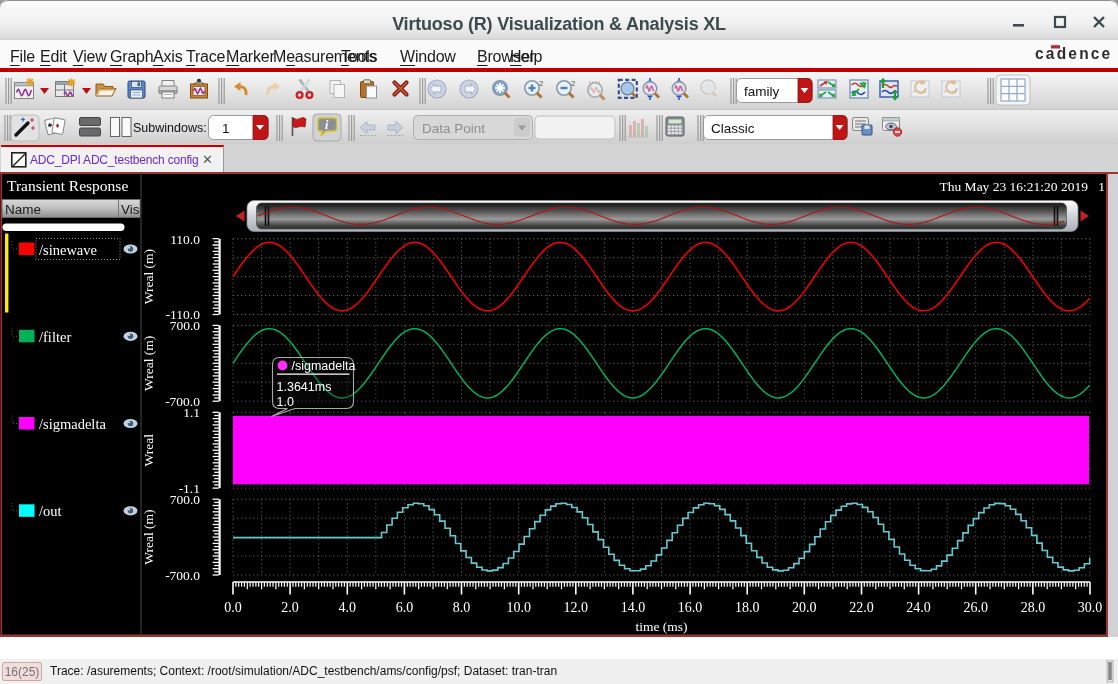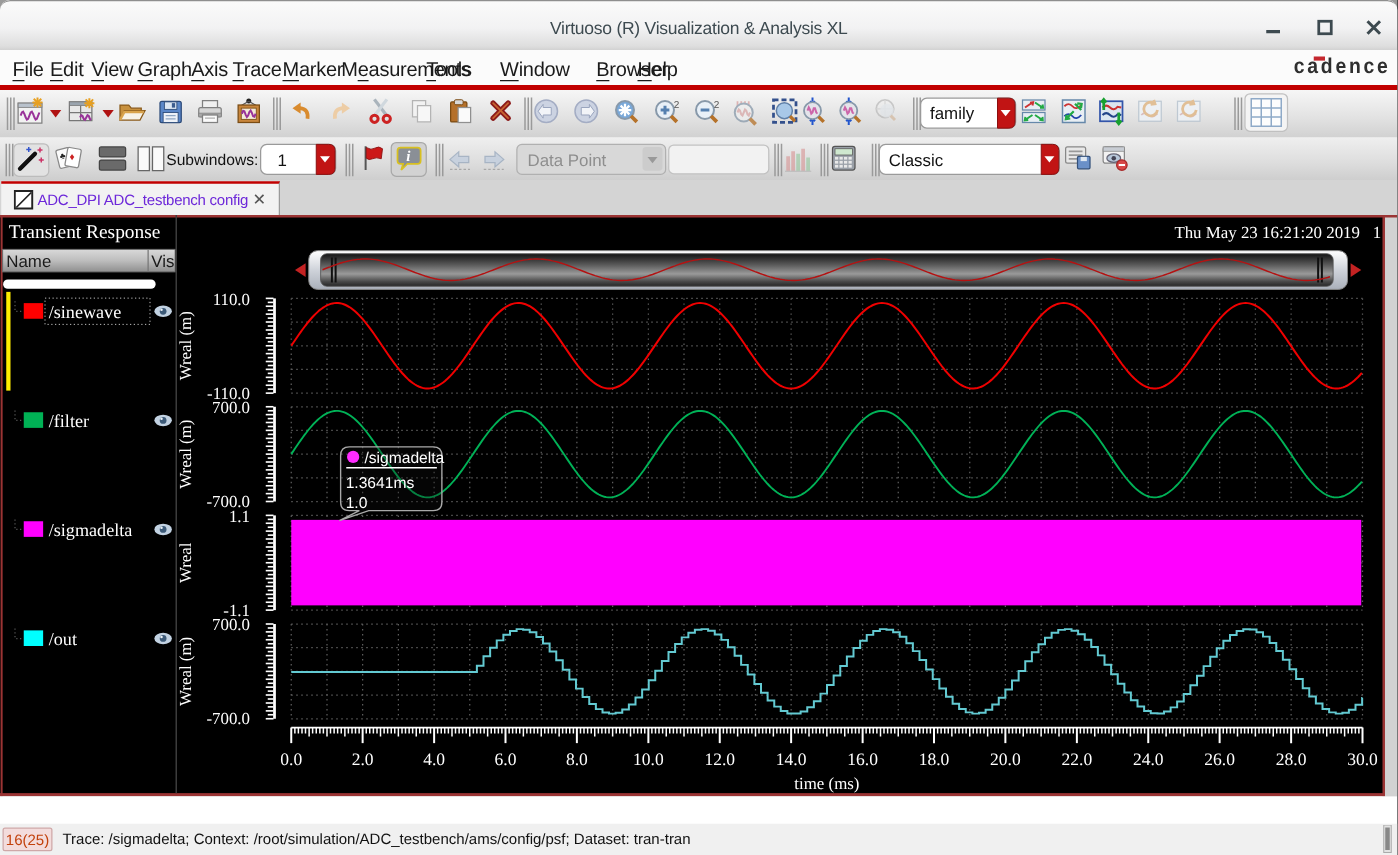--- a/index.html
+++ b/index.html
@@ -1,39 +1,39 @@
 <!DOCTYPE html>
 <html><head><meta charset="utf-8"><style>
 * { margin:0; padding:0; box-sizing:border-box; }
 body { width:1118px; height:684px; background:#9a9a9a; font-family:"Liberation Sans",sans-serif; position:relative; overflow:hidden; }
 #win { position:absolute; left:0; top:0; width:1118px; height:684px; background:#fff; border-radius:8px 8px 0 0; overflow:hidden; }
 #titlebar { position:absolute; left:0; top:0; width:1118px; height:40px;
   background:linear-gradient(#fafafa,#f2f2f3 55%,#dedede 92%,#d2d2d2);
   border-top:1px solid #8e8e8e; border-radius:8px 8px 0 0; }
-#title { position:absolute; top:13px; width:100%; text-align:center; font-size:14px; font-weight:normal; color:#3d4a50; letter-spacing:-0.2px; }
+#title { position:absolute; top:13px; width:100%; text-align:center; font-size:18px; font-weight:bold; color:#3d4a50; letter-spacing:-0.2px; }
 .wbtn { position:absolute; top:14px; }
 #menubar { position:absolute; left:0; top:40px; width:1118px; height:28px; background:#fbfbfb; }
 .mi { position:absolute; top:8px; font-size:16px; letter-spacing:-0.2px; color:#1a1a1a; }
 .mi u { text-decoration-thickness:1px; text-underline-offset:2.5px; }
 #cadence { position:absolute; left:1035px; top:5px; font-family:"Liberation Sans",sans-serif; font-weight:bold; font-size:15.5px; letter-spacing:2.2px; color:#2e2e2e; transform:scaleY(1.1); }
 #cadence .mac { position:absolute; left:15.5px; top:1px; width:9px; height:3px; background:#c4272e; }
 #redline { position:absolute; left:0; top:68px; width:1118px; height:3.5px; background:#c10000; }
 #tb1 { position:absolute; left:0; top:71.5px; width:1118px; height:38.5px;
   background:linear-gradient(#f6f6f6,#e2e2e2 60%,#d2d2d2); border-bottom:1px solid #c6c6c6; }
 #tb2 { position:absolute; left:0; top:110px; width:1118px; height:34px;
   background:linear-gradient(#efefef,#dddddd 60%,#cecece); }
 #tabbar { position:absolute; left:0; top:144px; width:1118px; height:28px; background:#d4d4d4; }
 #tab { position:absolute; left:1px; top:0.5px; width:223px; height:27px; background:#f2f2f2;
   border-top:2.5px solid #c10000; border-right:1px solid #9a9a9a; }
 #tab .txt { position:absolute; left:29px; top:6px; font-size:12px; letter-spacing:-0.2px; color:#6d28d9; }
 #tab .x { position:absolute; left:201px; top:5px; font-size:13px; color:#555; }
 #sb1 { position:absolute; left:0; top:637px; width:1118px; height:22px;
   background:linear-gradient(#ebebeb,#d5d5d5); border-top:1px solid #bbb; font-size:12px; color:#222; }
 #sb2 { position:absolute; left:0; top:659px; width:1118px; height:25px; background:#f0f0f0; font-size:12px; color:#111; }
-#badge { position:absolute; left:2px; top:2.5px; width:40px; height:19px; background:#f3dcdc; border:1px solid #cfa8a8; border-radius:2px; color:#c2410c; text-align:center; line-height:18px; font-size:12px; }
+#badge { position:absolute; left:2px; top:2.5px; width:40px; height:19px; background:#f3dcdc; border:1px solid #cfa8a8; border-radius:2px; color:#737373; text-align:center; line-height:18px; font-size:12px; }
 </style></head>
 <body>
 <div id="win">
   <div id="titlebar">
     <div id="title">Virtuoso (R) Visualization &amp; Analysis XL</div>
     <svg class="wbtn" style="left:1012px" width="14" height="14">
         <rect x="1" y="9" width="11" height="2.6" fill="#3d4a50"></rect>
       </svg>
     <svg class="wbtn" style="left:1053px" width="14" height="14">
         <rect x="2" y="2" width="10" height="10" fill="none" stroke="#3d4a50" stroke-width="2.2"></rect>
@@ -1063,18 +1063,18 @@
 <path d="M233.0,365.6 L381.5,365.6 L381.5,360.5 L386.8,360.5 L386.8,353.0 L392.1,353.0 L392.1,346.2 L397.4,346.2 L397.4,340.3 L402.7,340.3 L402.7,335.8 L408.0,335.8 L408.0,332.7 L413.3,332.7 L413.3,331.3 L418.5,331.3 L418.5,331.7 L423.8,331.7 L423.8,333.8 L429.1,333.8 L429.1,337.6 L434.4,337.6 L434.4,342.7 L439.7,342.7 L439.7,349.1 L445.0,349.1 L445.0,356.2 L450.2,356.2 L450.2,363.8 L455.5,363.8 L455.5,371.5 L460.8,371.5 L460.8,378.9 L466.1,378.9 L466.1,385.5 L471.4,385.5 L471.4,391.1 L476.7,391.1 L476.7,395.3 L482.0,395.3 L482.0,398.0 L487.2,398.0 L487.2,398.9 L492.5,398.9 L492.5,398.1 L497.8,398.1 L497.8,395.6 L503.1,395.6 L503.1,391.5 L508.4,391.5 L508.4,386.0 L513.7,386.0 L513.7,379.5 L519.0,379.5 L519.0,372.1 L524.2,372.1 L524.2,364.5 L529.5,364.5 L529.5,356.8 L534.8,356.8 L534.8,349.6 L540.1,349.6 L540.1,343.2 L545.4,343.2 L545.4,337.9 L550.7,337.9 L550.7,334.1 L555.9,334.1 L555.9,331.8 L561.2,331.8 L561.2,331.3 L566.5,331.3 L566.5,332.5 L571.8,332.5 L571.8,335.5 L577.1,335.5 L577.1,339.9 L582.4,339.9 L582.4,345.7 L587.7,345.7 L587.7,352.5 L592.9,352.5 L592.9,359.9 L598.2,359.9 L598.2,367.6 L603.5,367.6 L603.5,375.2 L608.8,375.2 L608.8,382.2 L614.1,382.2 L614.1,388.4 L619.4,388.4 L619.4,393.3 L624.6,393.3 L624.6,396.8 L629.9,396.8 L629.9,398.7 L635.2,398.7 L635.2,398.8 L640.5,398.8 L640.5,397.1 L645.8,397.1 L645.8,393.8 L651.1,393.8 L651.1,389.0 L656.4,389.0 L656.4,382.9 L661.6,382.9 L661.6,376.0 L666.9,376.0 L666.9,368.4 L672.2,368.4 L672.2,360.7 L677.5,360.7 L677.5,353.2 L682.8,353.2 L682.8,346.4 L688.1,346.4 L688.1,340.5 L693.4,340.5 L693.4,335.9 L698.6,335.9 L698.6,332.8 L703.9,332.8 L703.9,331.3 L709.2,331.3 L709.2,331.7 L714.5,331.7 L714.5,333.7 L719.8,333.7 L719.8,337.4 L725.1,337.4 L725.1,342.6 L730.3,342.6 L730.3,348.9 L735.6,348.9 L735.6,356.0 L740.9,356.0 L740.9,363.6 L746.2,363.6 L746.2,371.3 L751.5,371.3 L751.5,378.7 L756.8,378.7 L756.8,385.4 L762.1,385.4 L762.1,391.0 L767.3,391.0 L767.3,395.2 L772.6,395.2 L772.6,397.9 L777.9,397.9 L777.9,398.9 L783.2,398.9 L783.2,398.2 L788.5,398.2 L788.5,395.7 L793.8,395.7 L793.8,391.6 L799.0,391.6 L799.0,386.2 L804.3,386.2 L804.3,379.6 L809.6,379.6 L809.6,372.4 L814.9,372.4 L814.9,364.7 L820.2,364.7 L820.2,357.0 L825.5,357.0 L825.5,349.8 L830.8,349.8 L830.8,343.4 L836.0,343.4 L836.0,338.1 L841.3,338.1 L841.3,334.2 L846.6,334.2 L846.6,331.9 L851.9,331.9 L851.9,331.3 L857.2,331.3 L857.2,332.5 L862.5,332.5 L862.5,335.4 L867.8,335.4 L867.8,339.8 L873.0,339.8 L873.0,345.5 L878.3,345.5 L878.3,352.3 L883.6,352.3 L883.6,359.7 L888.9,359.7 L888.9,367.4 L894.2,367.4 L894.2,375.0 L899.5,375.0 L899.5,382.0 L904.7,382.0 L904.7,388.2 L910.0,388.2 L910.0,393.2 L915.3,393.2 L915.3,396.8 L920.6,396.8 L920.6,398.6 L925.9,398.6 L925.9,398.8 L931.2,398.8 L931.2,397.2 L936.5,397.2 L936.5,393.9 L941.7,393.9 L941.7,389.1 L947.0,389.1 L947.0,383.1 L952.3,383.1 L952.3,376.2 L957.6,376.2 L957.6,368.6 L962.9,368.6 L962.9,360.9 L968.2,360.9 L968.2,353.4 L973.4,353.4 L973.4,346.6 L978.7,346.6 L978.7,340.6 L984.0,340.6 L984.0,336.0 L989.3,336.0 L989.3,332.8 L994.6,332.8 L994.6,331.4 L999.9,331.4 L999.9,331.6 L1005.2,331.6 L1005.2,333.7 L1010.4,333.7 L1010.4,337.3 L1015.7,337.3 L1015.7,342.4 L1021.0,342.4 L1021.0,348.7 L1026.3,348.7 L1026.3,355.8 L1031.6,355.8 L1031.6,363.4 L1036.9,363.4 L1036.9,371.1 L1042.2,371.1 L1042.2,378.5 L1047.4,378.5 L1047.4,385.2 L1052.7,385.2 L1052.7,390.8 L1058.0,390.8 L1058.0,395.1 L1063.3,395.1 L1063.3,397.9 L1068.6,397.9 L1068.6,398.9 L1073.9,398.9 L1073.9,398.2 L1079.1,398.2 L1079.1,395.8 L1084.4,395.8 L1084.4,391.8 L1089.7,391.8 L1089.7,386.3 L1090.0,386.3" fill="none" stroke="#63cad2" stroke-width="1.6"></path>
 <path d="M279.5,185.5 h67 q7,0 7,7 v37 q0,7 -7,7 h-51.5 l-23.5,8 l16,-8 h-8 q-7,0 -7,-7 v-37 q0,-7 7,-7 z" fill="rgba(15,15,15,0.30)" stroke="#aaa" stroke-width="1.1"></path>
 <circle cx="282.5" cy="193.5" r="4.9" fill="#ff2bff"></circle>
 <text x="291.5" y="198" font-family="Liberation Sans,sans-serif" font-size="12.5" fill="#fff">/sigmadelta</text>
 <line x1="277" y1="202.2" x2="349.5" y2="202.2" stroke="#fff" stroke-width="1.3"></line>
 <text x="276.5" y="218.5" font-family="Liberation Sans,sans-serif" font-size="12.5" fill="#fff">1.3641ms</text>
 <text x="276.5" y="234" font-family="Liberation Sans,sans-serif" font-size="12.5" fill="#fff">1.0</text>
 </svg>
   <div id="sb2">
     <div id="badge">16(25)</div>
-    <span style="position:absolute;left:50px;top:5px">Trace: /sigmadelta; Context: /root/simulation/ADC_testbench/ams/config/psf; Dataset: tran-tran</span>
+    <span style="position:absolute;left:50px;top:5px">Trace: /asurements; Context: /root/simulation/ADC_testbench/ams/config/psf; Dataset: tran-tran</span>
     <svg style="position:absolute;left:1104px;top:1px" width="12" height="23">
         <rect x="3" y="0" width="6" height="22" fill="#e2e2e2" stroke="#aaa" stroke-width="0.8"></rect>
         <rect x="4.2" y="2" width="3.6" height="18" fill="#888"></rect>
       </svg>
   </div>
 </div>
 </body></html>

